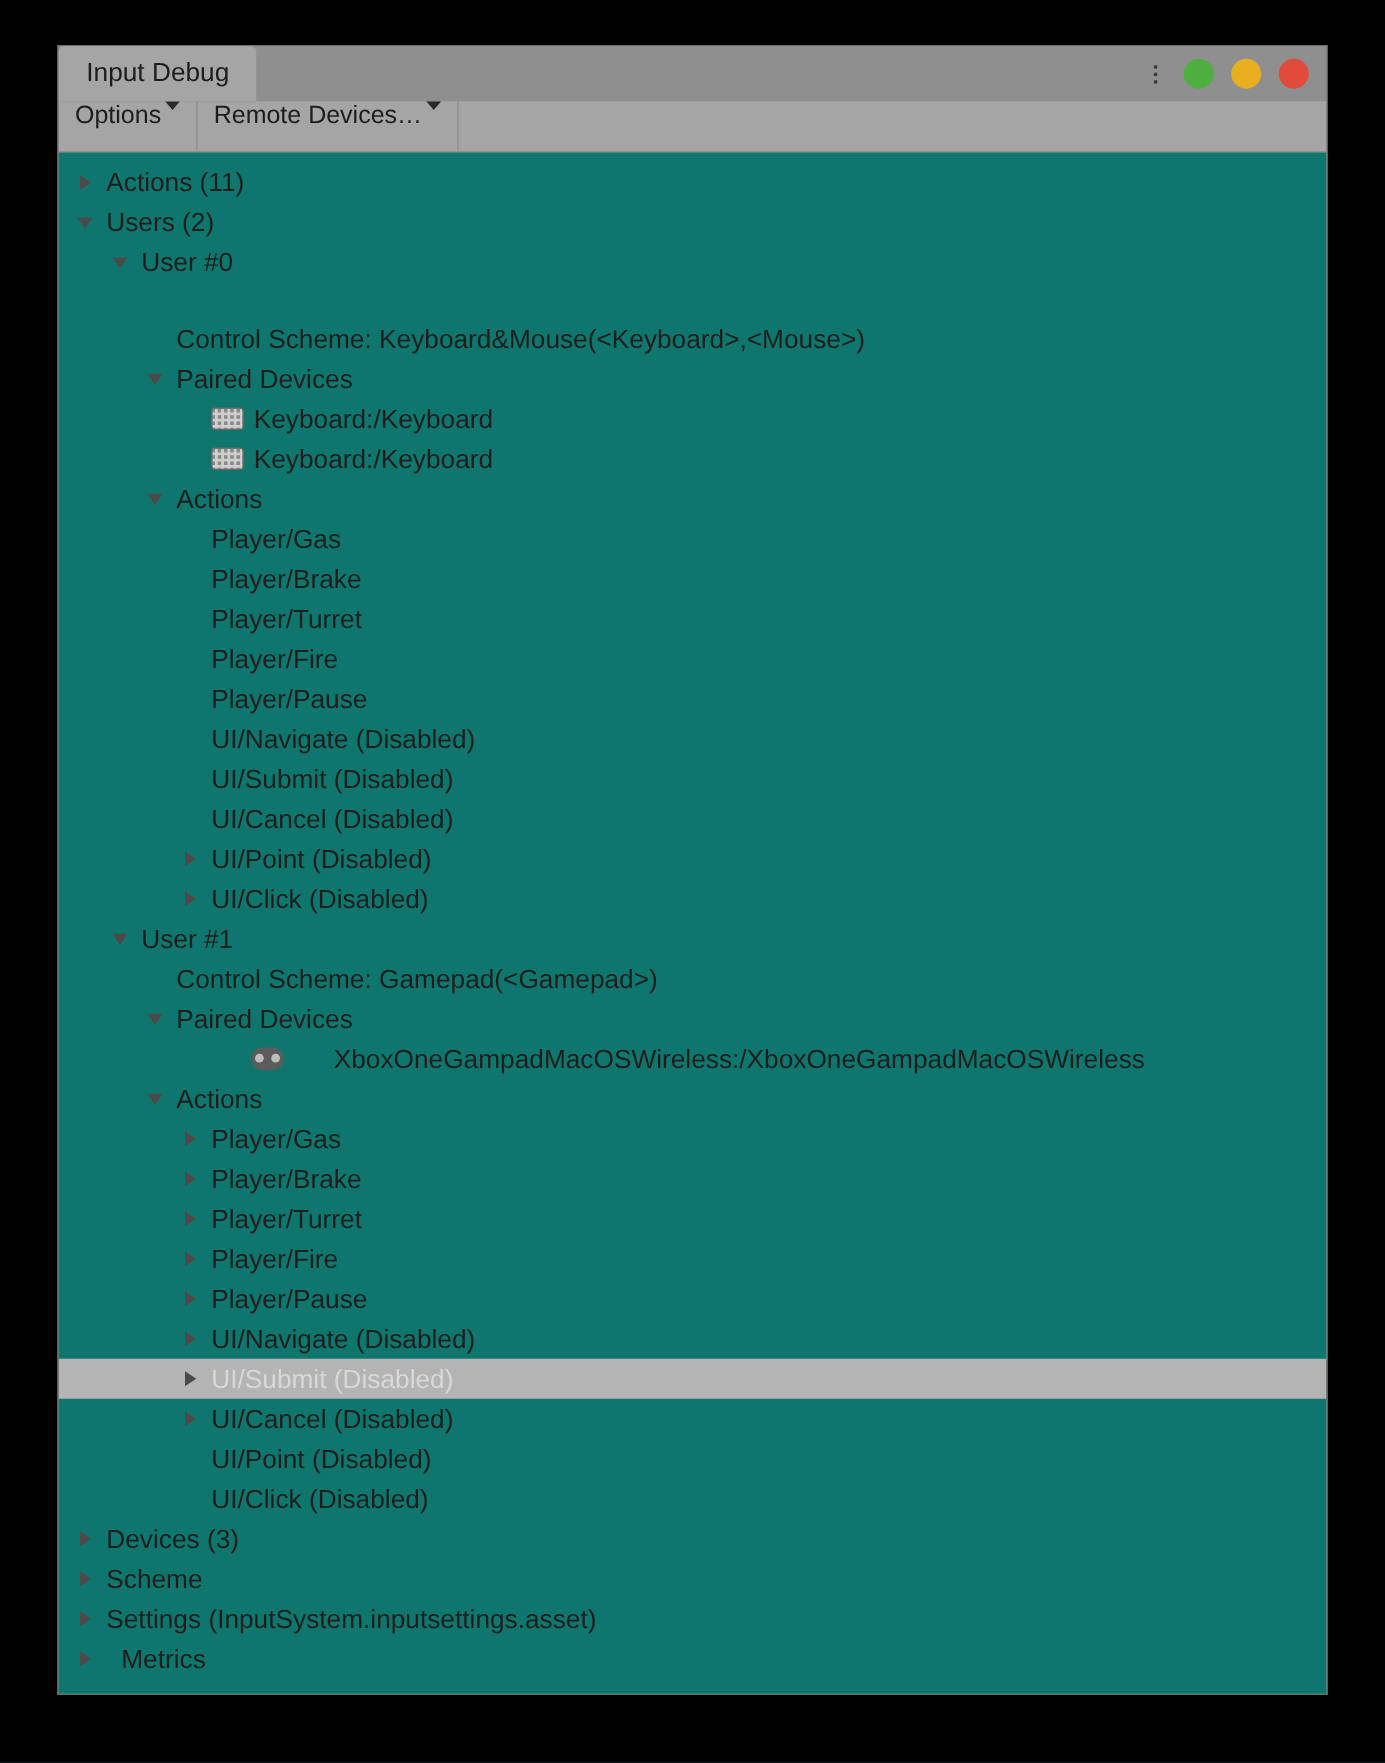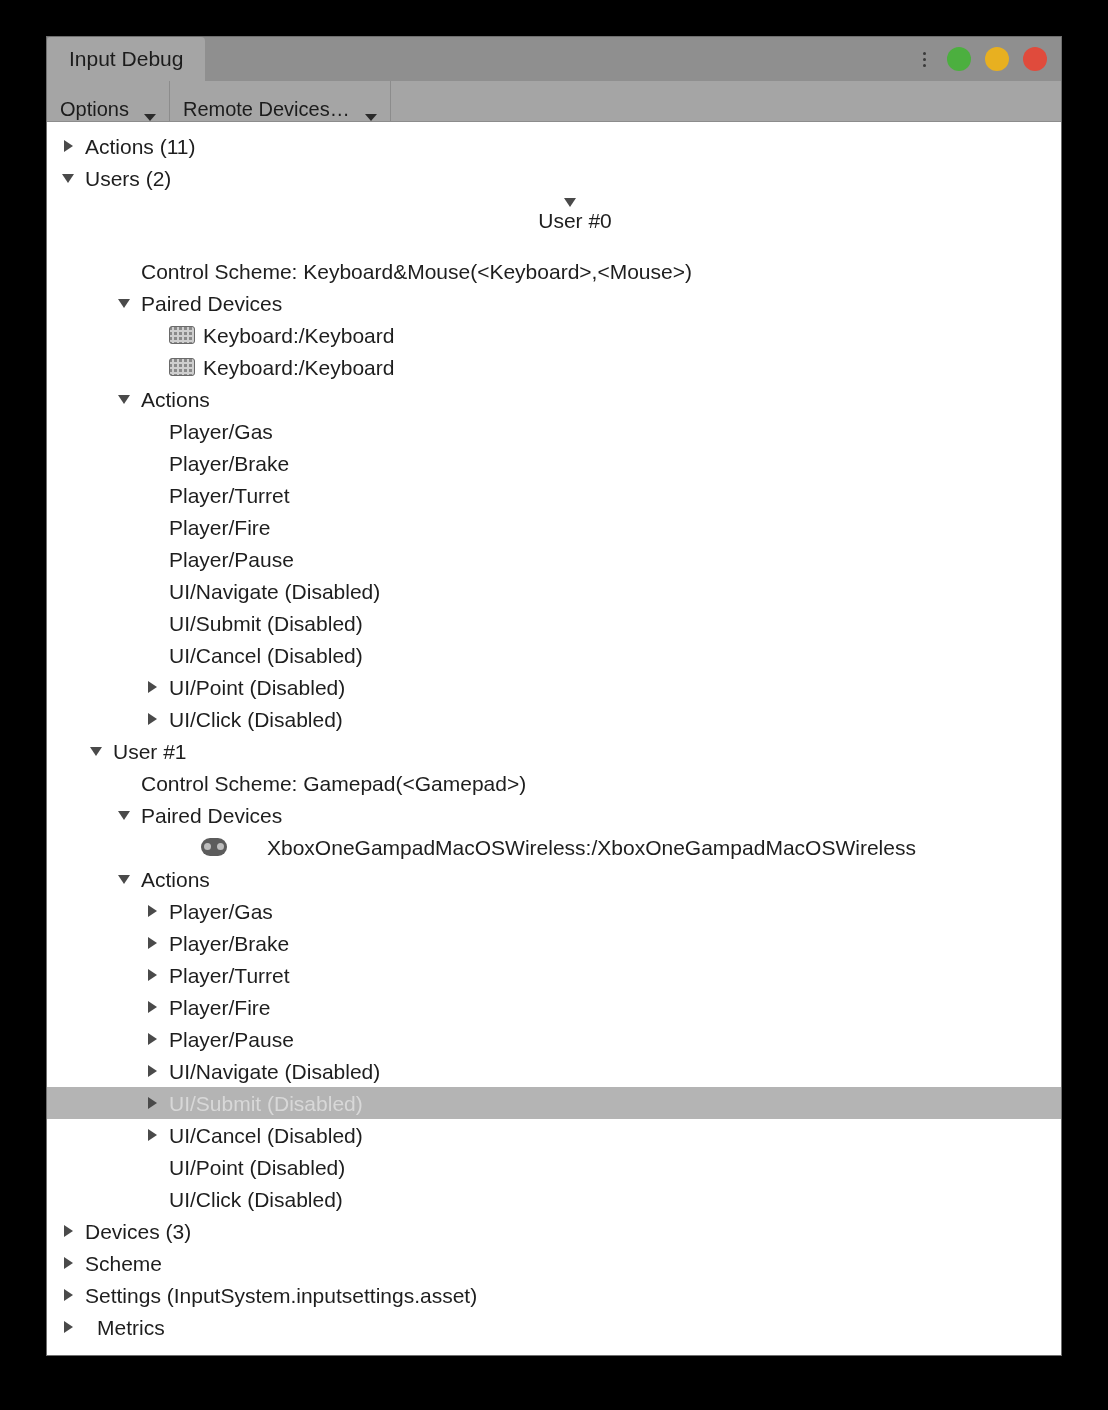--- a/index.html
+++ b/index.html
@@ -89,42 +89,42 @@
     height: 40px;
     background: #a5a5a5;
     display: flex;
     align-items: stretch;
     border-bottom: 1px solid #8c8c8c;
     flex: 0 0 auto;
   }
 
   .tb-btn {
     display: flex;
-    align-items: flex-end;
-    gap: 15px;
+    align-items: flex-start;
+    gap: 3px;
     padding: 0 13px;
     font-size: 20px;
     color: #1c1c1c;
     border-right: 1px solid #8c8c8c;
     cursor: default;
     white-space: nowrap;
   }
 
   .caret-down {
     width: 0; height: 0;
     border-left: 6px solid transparent;
     border-right: 6px solid transparent;
     border-top: 7px solid #2a2a2a;
     display: inline-block;
   }
 
   
   #tree {
     flex: 1 1 auto;
-    background: #ffffff;
+    background: #0f766e;
     padding-top: 8px;
     overflow: hidden;
   }
 
   .row {
     display: flex;
     align-items: center;
     height: 32px;
     font-size: 21px;
     color: #1e1e1e;
@@ -231,21 +231,21 @@
 
   <div id="tree">
       <div class="row" style="padding-left: 14px;">
         <span class="arrow right"></span>
         <span class="label">Actions (11)</span>
       </div>
       <div class="row" style="padding-left: 14px; align-items: center;">
         <span class="arrow down"></span>
         <span class="label">Users (2)</span>
       </div>
-      <div class="row" style="padding-left: 42px; flex-direction: column;">
+      <div class="row" style="padding-left: 42px;">
         <span class="arrow down"></span>
         <span class="label">User #0</span>
       </div>
       <div class="row" style="padding-left: 70px; margin-top: 29px;">
         <span class="arrow none"></span>
         <span class="label">Control Scheme: Keyboard&amp;Mouse(&lt;Keyboard&gt;,&lt;Mouse&gt;)</span>
       </div>
       <div class="row" style="padding-left: 70px;">
         <span class="arrow down"></span>
         <span class="label">Paired Devices</span>

